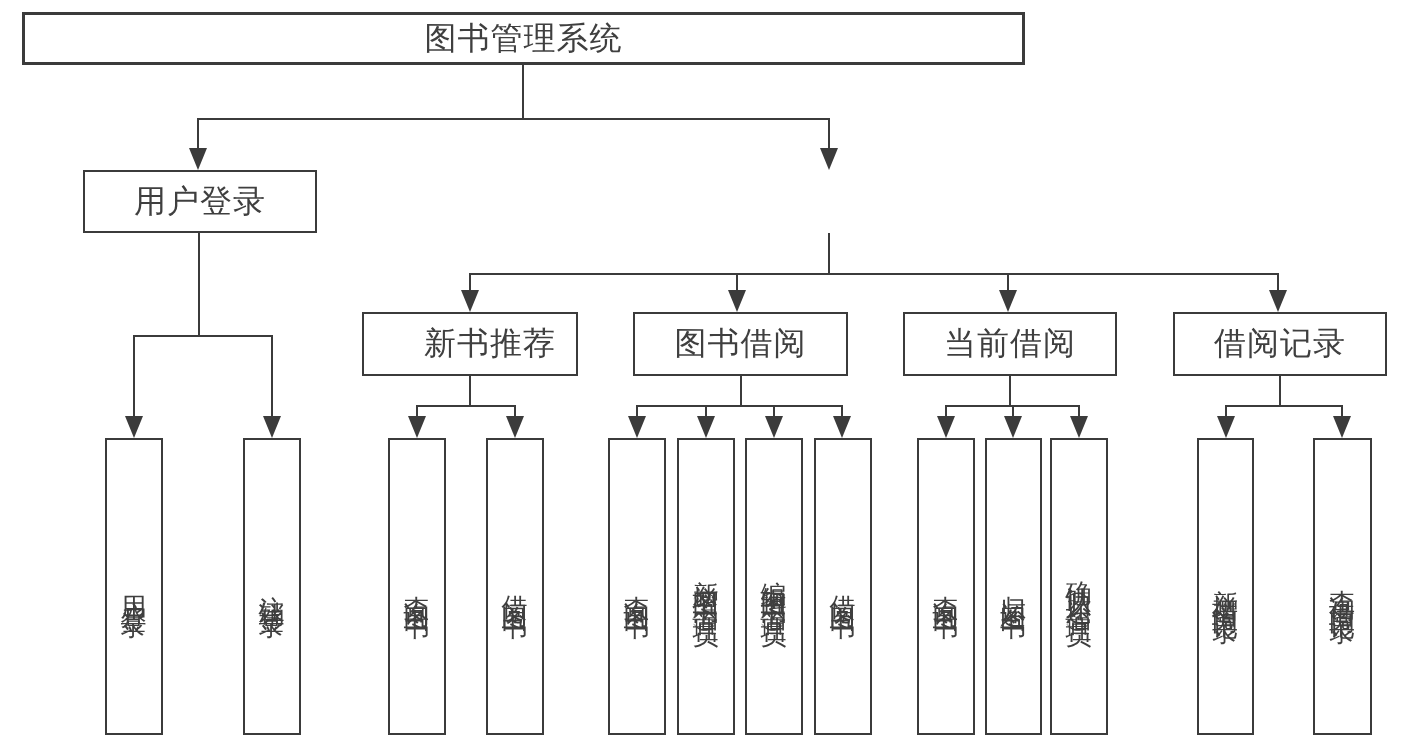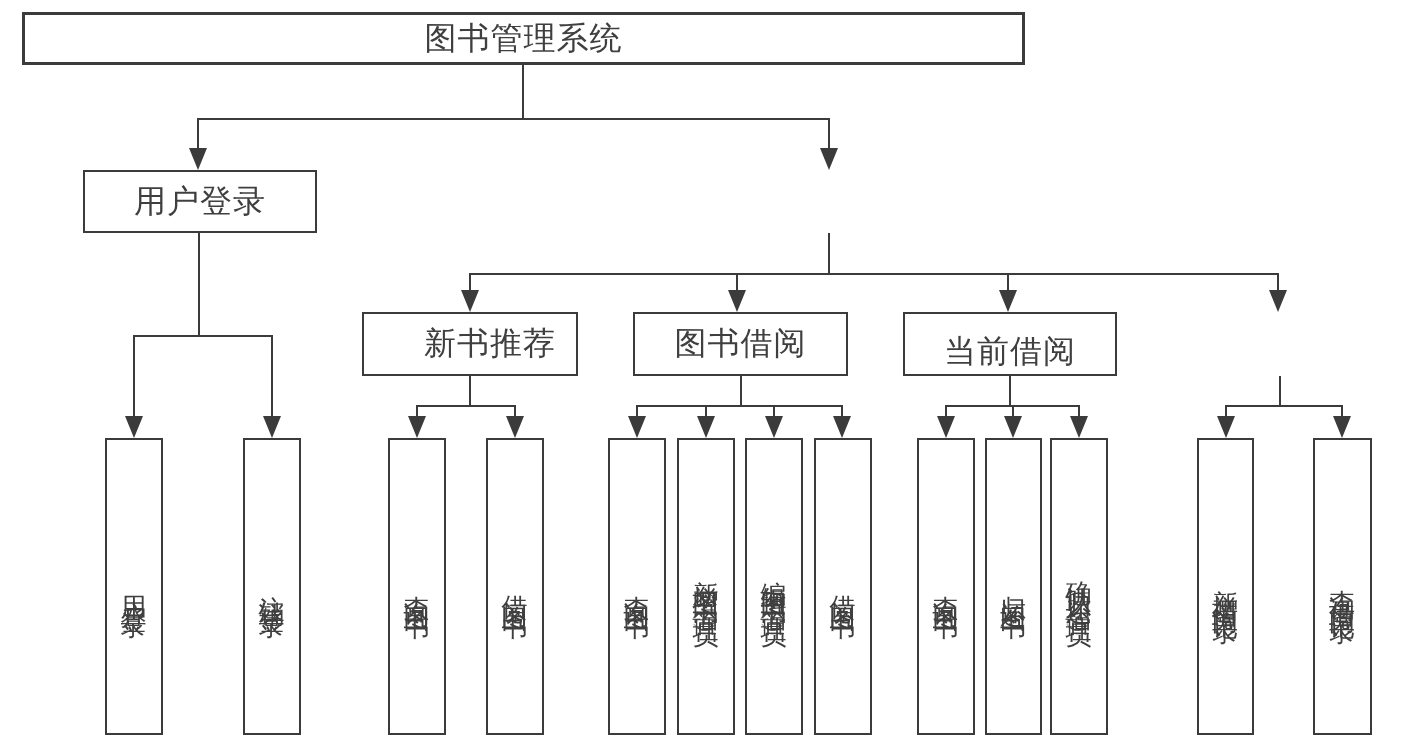--- a/index.html
+++ b/index.html
@@ -54,24 +54,27 @@
 
 
   <div class="hbox" style="left:362px;top:312px;width:216px;height:64px;padding-left:40px;">
     <span>新书推荐</span>
   </div>
 
   <div class="hbox" style="left:633px;top:312px;width:215px;height:64px;">
     <span>图书借阅</span>
   </div>
 
-  <div class="hbox" style="left:903px;top:312px;width:214px;height:64px;align-items:flex-end;">
+  <div class="hbox" style="left:903px;top:312px;width:214px;height:64px;">
     <span>当前借阅</span>
   </div>
 
+  <div class="hbox" style="left:1173px;top:312px;width:214px;height:64px;">
+    <span>借阅记录</span>
+  </div>
 
   <div class="vbox" style="left:105px;top:438px;width:58px;height:297px;">
     <span>用户登录</span>
   </div>
   <div class="vbox" style="left:243px;top:438px;width:58px;height:297px;">
     <span>注销登录</span>
   </div>
 
   <div class="vbox" style="left:388px;top:438px;width:58px;height:297px;">
     <span>查询图书</span>

